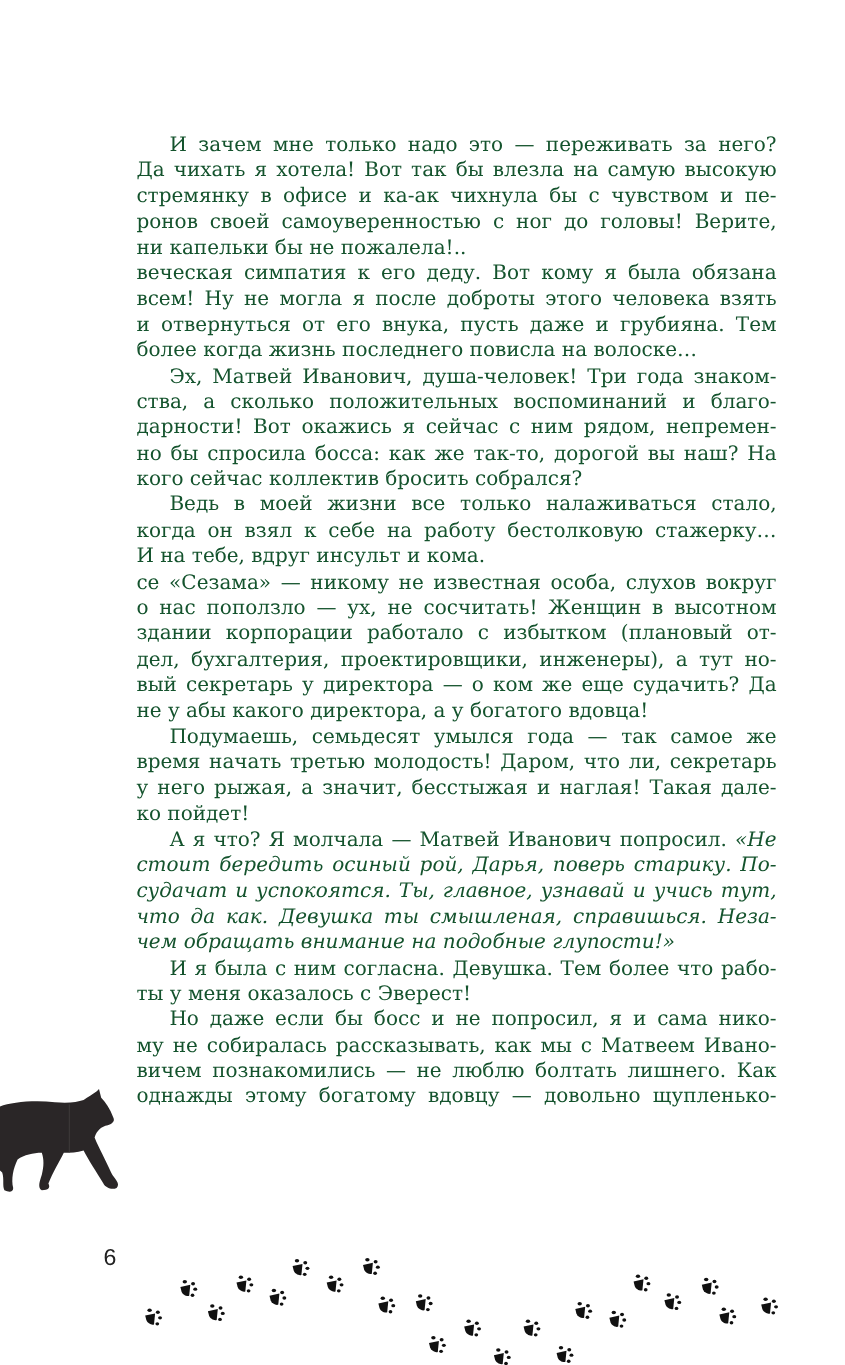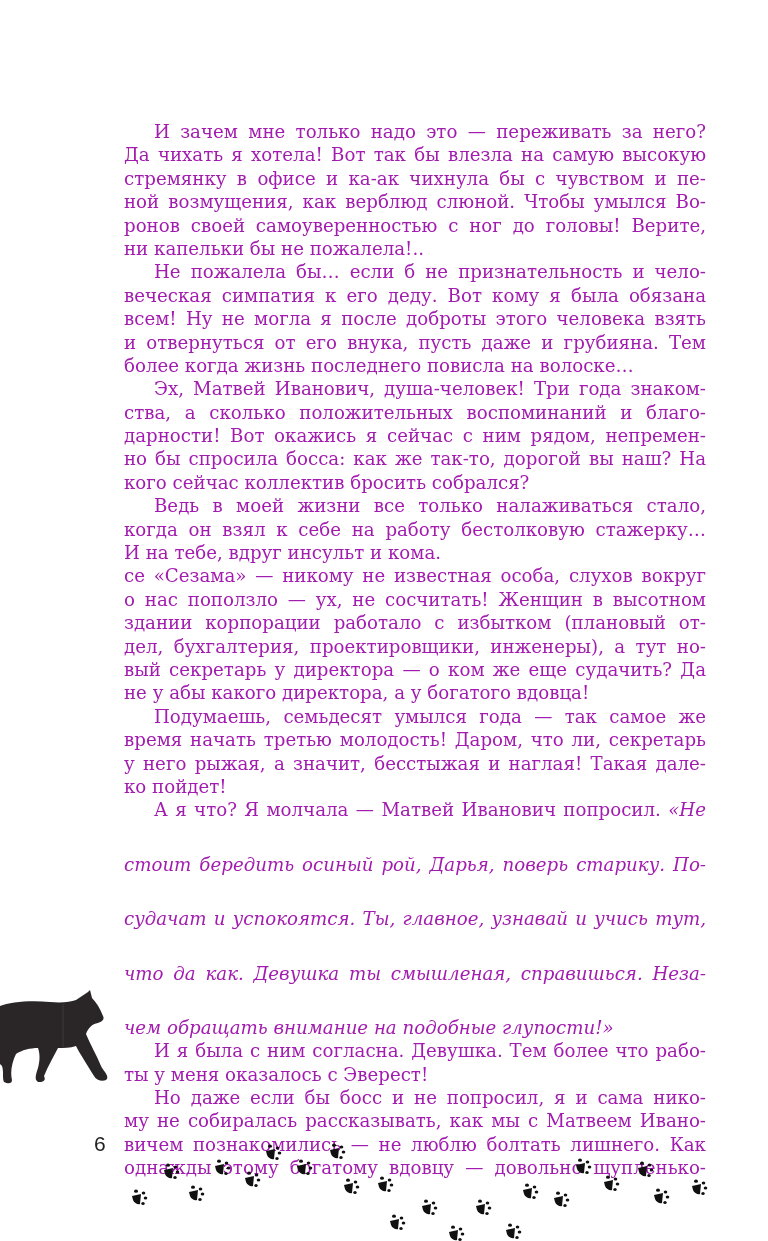--- a/index.html
+++ b/index.html
@@ -6,33 +6,33 @@
   body { width: 768px; height: 1241px; position: relative; overflow: hidden; }
   .page { position: absolute; left: 0; top: 0; width: 768px; height: 1241px; background: #fff; }
   .text-block {
     position: absolute;
     left: 124px;
     top: 120px;
     width: 582px;
     font-family: "DejaVu Serif", "Liberation Serif", serif;
     font-size: 18.2px;
     line-height: 23.4px;
-    color: #a21caf;
+    color: #14532d;
   }
   .line {
     display: block;
     height: 23.4px;
     white-space: nowrap;
     text-align: justify;
     text-align-last: justify;
     overflow: visible;
   }
   .line.last { text-align-last: left; }
   .line.indent { padding-left: 30px; }
-  .line.italic { font-style: italic; margin-top: 31px; }
+  .line.italic { font-style: italic; }
   .it { font-style: italic; margin-top: 29px; }
   .page-number {
     position: absolute;
     left: 94px;
     top: 1132px;
     font-family: "Liberation Sans", "DejaVu Sans", sans-serif;
     font-size: 21px;
     color: #222;
   }
   .cat {
@@ -50,24 +50,22 @@
 </style>
 </head>
 <body>
 
 <div class="page">
 
   <div class="text-block" id="text-block">
       <span class="line indent"><span>И зачем мне только надо это — переживать за него?</span></span>
       <span class="line"><span>Да чихать я хотела! Вот так бы влезла на самую высокую</span></span>
       <span class="line"><span>стремянку в офисе и ка-ак чихнула бы с чувством и пе-</span></span>
-      <span class="line"><span>ной возмущения, как верблюд слюной. Чтобы умылся Во-</span></span>
       <span class="line"><span>ронов своей самоуверенностью с ног до головы! Верите,</span></span>
       <span class="line last"><span>ни капельки бы не пожалела!..</span></span>
-      <span class="line indent"><span>Не пожалела бы… если б не признательность и чело-</span></span>
       <span class="line"><span>веческая симпатия к его деду. Вот кому я была обязана</span></span>
       <span class="line"><span>всем! Ну не могла я после доброты этого человека взять</span></span>
       <span class="line"><span>и отвернуться от его внука, пусть даже и грубияна. Тем</span></span>
       <span class="line last"><span>более когда жизнь последнего повисла на волоске…</span></span>
       <span class="line indent"><span>Эх, Матвей Иванович, душа-человек! Три года знаком-</span></span>
       <span class="line"><span>ства, а сколько положительных воспоминаний и благо-</span></span>
       <span class="line"><span>дарности! Вот окажись я сейчас с ним рядом, непремен-</span></span>
       <span class="line"><span>но бы спросила босса: как же так-то, дорогой вы наш? На</span></span>
       <span class="line last"><span>кого сейчас коллектив бросить собрался?</span></span>
       <span class="line indent"><span>Ведь в моей жизни все только налаживаться стало,</span></span>

